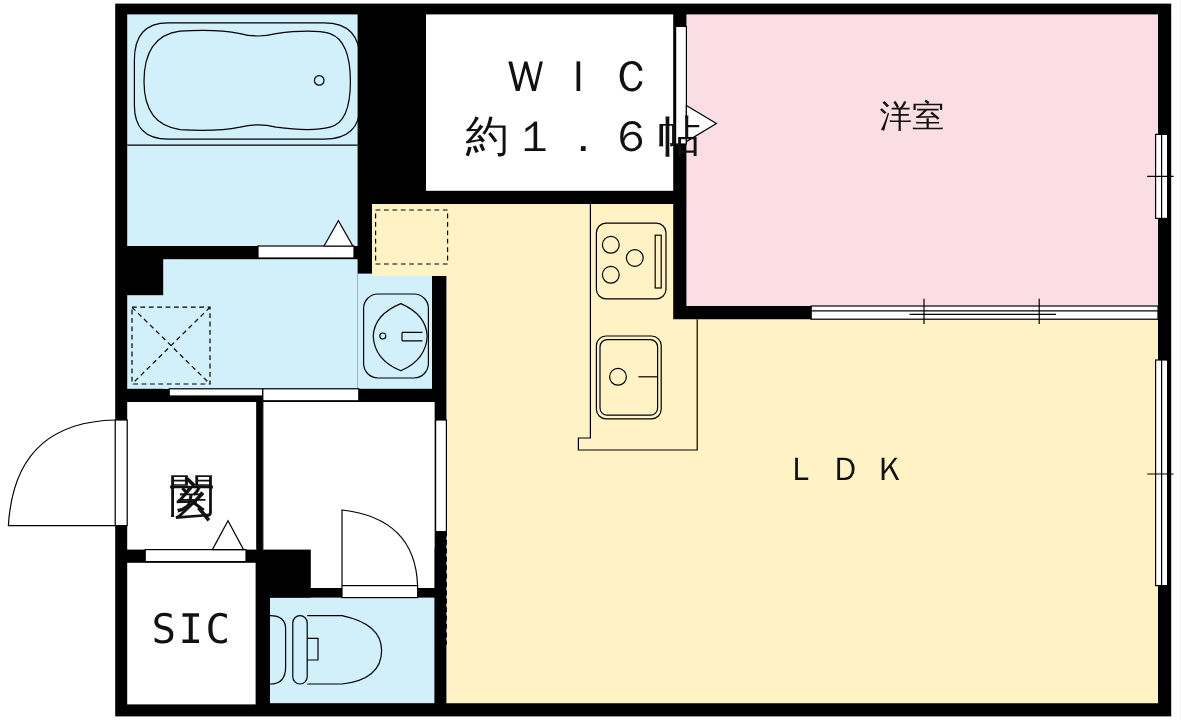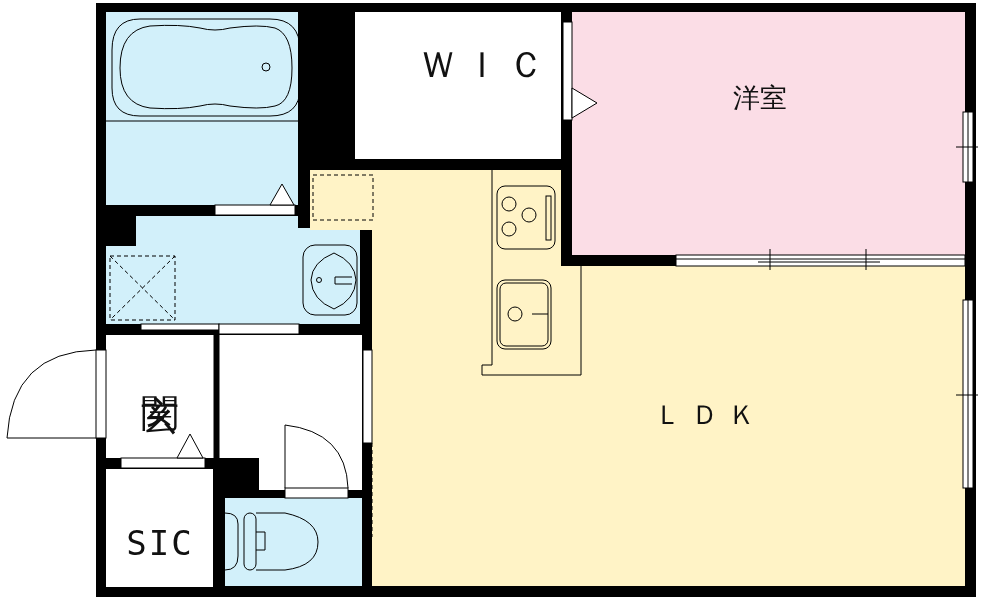--- a/index.html
+++ b/index.html
@@ -142,25 +142,26 @@
   <g fill="none" stroke="#000" stroke-width="1">
     <path d="M225 513 Q238 513 238 524 V556 Q238 570 225 570"></path>
     <rect x="244" y="513" width="12" height="57" rx="6"></rect>
     <path d="M256 513 H285 Q318 520 318 542 Q318 566 285 570 H256"></path>
     <path d="M256 532 H265 V550 H256"></path>
   </g>
 </svg>
 
 <div class="lbl lbl-big" style="left:360px; top:40px; width:196px;margin-left:28px;">
   <div>ＷＩＣ</div>
+  <div style="letter-spacing:4px;">約１．６帖</div>
 </div>
 
 <div class="lbl lbl-mid" style="left:660px; top:74px; width:200px;">
   <div>洋室</div>
 </div>
 
-<div class="lbl lbl-mid" style="left:580px; top:391px; width:260px;">
+<div class="lbl lbl-mid" style="left:580px; top:368px; width:260px;">
   <div style="letter-spacing:10px;">ＬＤＫ</div>
 </div>
 
 <div class="lbl vert" style="left:138px; top:364px;">玄関</div>
 
-<div class="lbl lbl-sic" style="left:108px; top:523px; width:104px;">SIC</div>
+<div class="lbl lbl-sic" style="left:108px; top:505px; width:104px;">SIC</div>
 
 </body></html>

